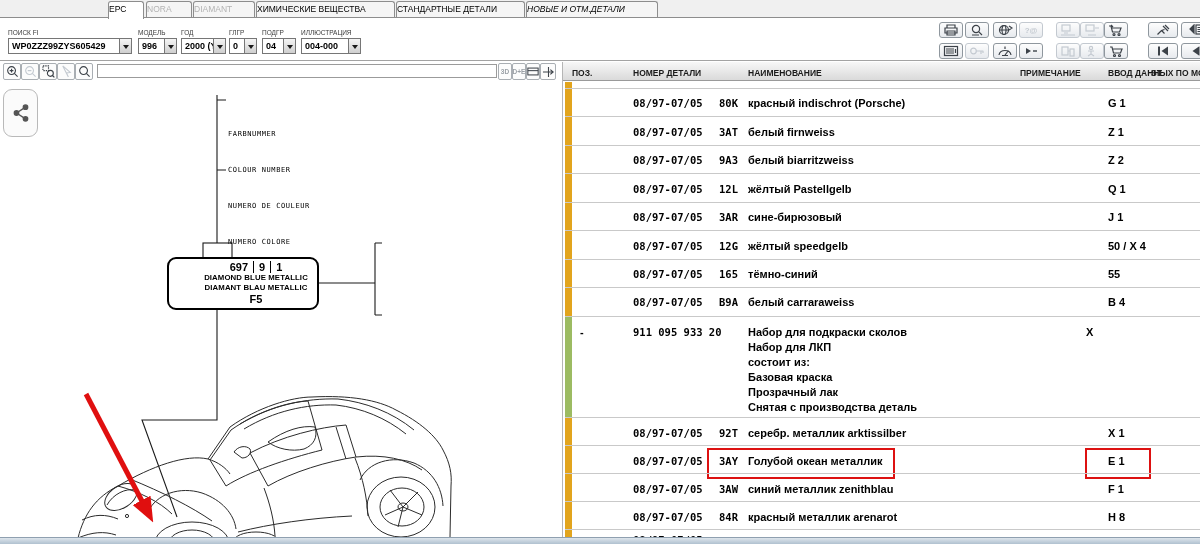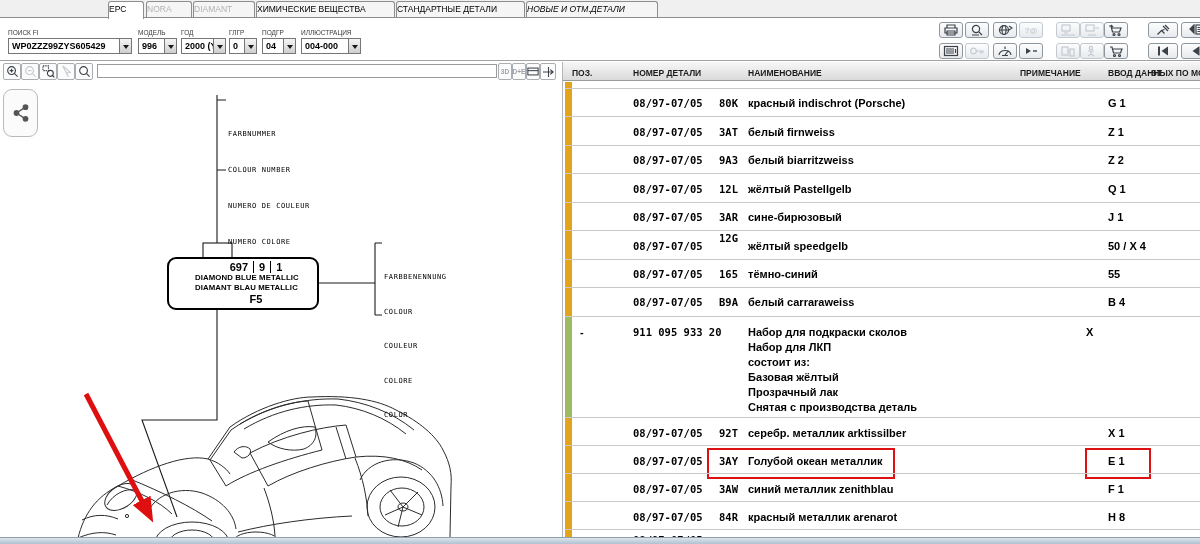--- a/index.html
+++ b/index.html
@@ -47,21 +47,21 @@
              border-radius:9px;background:#fbfbfb;display:flex;align-items:center;justify-content:center;}
 
   
   .dlabel{position:absolute;font-family:"DejaVu Sans Mono",monospace;font-size:7px;
           letter-spacing:.6px;line-height:12px;color:#000;white-space:pre;}
   .colorbox{position:absolute;left:167px;top:257px;width:122px;height:47px;border:2px solid #000;
             border-radius:9px;background:#fff;padding-top:2px;padding-left:26px;}
   .cb-codes{display:flex;justify-content:center;font-weight:bold;font-size:11px;line-height:12px;}
   .cb-seg{padding:0 5px;}
   .cb-seg + .cb-seg{border-left:1.5px solid #000;}
-  .cb-name{font-size:7.8px;font-weight:bold;line-height:9.5px;letter-spacing:.1px;}
+  .cb-name{font-size:7.8px;font-weight:bold;text-align:center;line-height:9.5px;letter-spacing:.1px;}
   .cb-f{font-size:11px;font-weight:bold;text-align:center;margin-top:1px;}
 
   
   .pdivider{position:absolute;left:562px;top:62px;width:1px;height:475px;background:#b5b5b5;}
   .thead{position:absolute;left:563px;top:62px;width:637px;height:18px;
          background:linear-gradient(#f7f7f7,#dadada);border-bottom:1px solid #9a9a9a;}
   .thl{position:absolute;top:68px;font-size:8.5px;font-weight:bold;color:#1b1b1b;white-space:nowrap;}
   .sep{position:absolute;left:565px;width:635px;height:1px;background:#c9c9c9;}
   .bar{position:absolute;left:565px;width:7px;}
   .trow{position:absolute;left:0;width:1200px;height:14px;}
@@ -336,27 +336,20 @@
     </g>
   </svg>
 
   <div class="dlabel" style="left:228px;top:104px;">
     <div>FARBNUMMER</div>
     <div>COLOUR NUMBER</div>
     <div>NUMERO DE COULEUR</div>
     <div>NUMERO COLORE</div>
     <div>NUMERO DE COLOR</div>
   </div>
-  <div class="dlabel" style="left:384px;top:249px;line-height:11.5px;">
-    <div>FARBBENENNUNG</div>
-    <div>COLOUR</div>
-    <div>COULEUR</div>
-    <div>COLORE</div>
-    <div>COLOR</div>
-  </div>
   <div class="colorbox">
     <div class="cb-codes">
       <span class="cb-seg">697</span>
         <span class="cb-seg">9</span>
         <span class="cb-seg">1</span>
     </div>
     <div class="cb-name">DIAMOND BLUE METALLIC</div>
     <div class="cb-name">DIAMANT BLAU METALLIC</div>
     <div class="cb-f">F5</div>
   </div>
@@ -400,21 +393,21 @@
         <span class="c-entry" style="top:183px">Q 1</span>
       </div>
       <div class="trow" style="top: 0px;">
         <span class="c-date" style="top:211px">08/97-07/05</span>
         <span class="c-code" style="top:211px">3AR</span>
         <span class="c-name" style="top:211px">сине-бирюзовый</span>
         <span class="c-entry" style="top:211px">J 1</span>
       </div>
       <div class="trow" style="top: 0px;">
         <span class="c-date" style="top:240px">08/97-07/05</span>
-        <span class="c-code" style="top:232px">12G</span>
+        <span class="c-code" style="top:240px">12G</span>
         <span class="c-name" style="top:240px">жёлтый speedgelb</span>
         <span class="c-entry" style="top:240px">50 / X 4</span>
       </div>
       <div class="trow" style="top: 0px;">
         <span class="c-date" style="top:268px">08/97-07/05</span>
         <span class="c-code" style="top:268px">165</span>
         <span class="c-name" style="top:268px">тёмно-синий</span>
         <span class="c-entry" style="top:268px">55</span>
       </div>
       <div class="trow" style="top: 0px;">
@@ -449,21 +442,21 @@
       </div>
     </div>
 
   <div>
     <span class="c-pos" style="top:326px;">-</span>
     <span class="c-num" style="top:326px;">911 095 933 20</span>
     <span class="c-st" style="top:326px;">X</span>
     <div class="kitline" style="top:326px;">Набор для подкраски сколов</div>
     <div class="kitline" style="top:341px;">Набор для ЛКП</div>
     <div class="kitline" style="top:356px;">состоит из:</div>
-    <div class="kitline" style="top:371px;">Базовая жёлтый</div>
+    <div class="kitline" style="top:371px;">Базовая краска</div>
     <div class="kitline" style="top:386px;">Прозрачный лак</div>
     <div class="kitline" style="top:401px;">Снятая с производства деталь</div>
   </div>
 
   <div>
     <span class="c-date" style="top:534px;">08/97-07/05</span>
   </div>
 
   <div class="hl-box" style="left: 707px; top: 448px; width: 184px; height: 27px; border-color: rgb(221, 17, 17);"></div>
   <div class="hl-box" style="left: 1085px; top: 448px; width: 62px; height: 27px; border-color: rgb(221, 17, 17);"></div>

